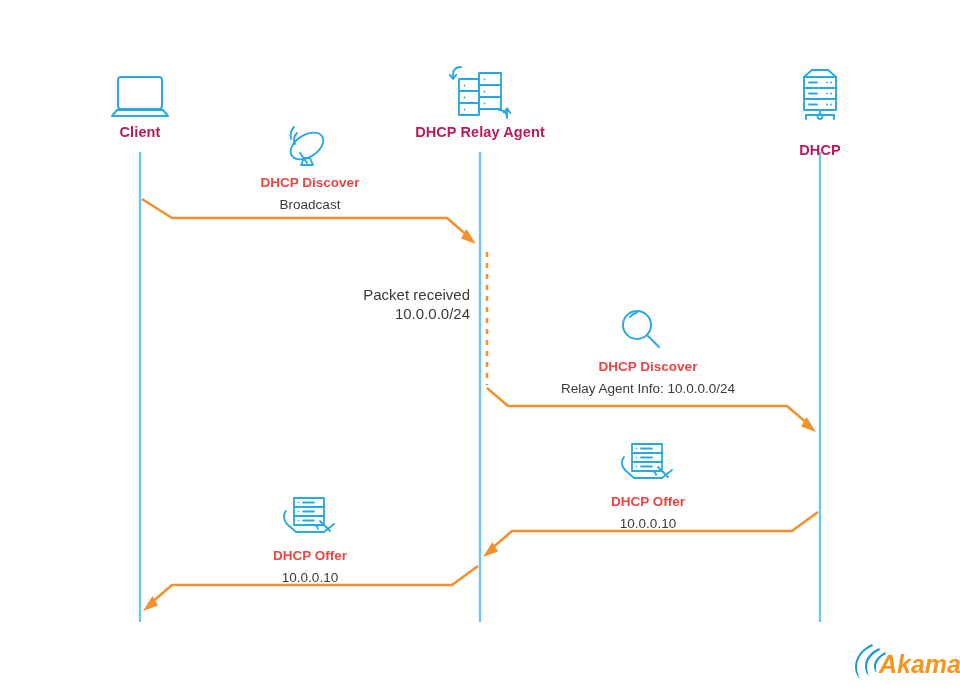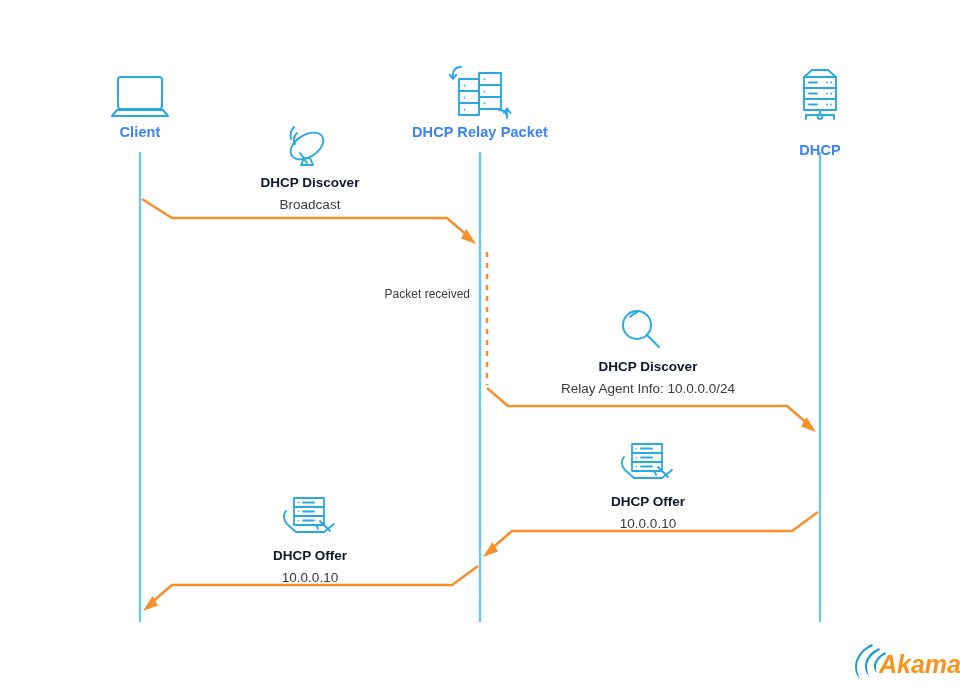--- a/index.html
+++ b/index.html
@@ -23,44 +23,44 @@
   .stage {
     position: absolute;
     left: 0; top: 0;
     width: 960px;
     height: 700px;
   }
   .actor-label {
     position: absolute;
     font-size: 14.5px;
     font-weight: bold;
-    color: #3b82f6;
+    color: #be185d;
     white-space: nowrap;
     text-align: center;
     letter-spacing: 0.1px;
   }
   .msg-title {
     position: absolute;
     font-size: 13.5px;
     font-weight: bold;
-    color: #0f172a;
+    color: #ef4444;
     white-space: nowrap;
     text-align: center;
   }
   .msg-sub {
     position: absolute;
     font-size: 13.5px;
     font-weight: normal;
     color: #3a3a3a;
     white-space: nowrap;
     text-align: center;
   }
   .note-text {
     position: absolute;
-    font-size: 12px;
+    font-size: 15px;
     color: #3a3a3a;
     text-align: right;
     line-height: 19px;
     white-space: nowrap;
   }
 </style>
 </head>
 <body>
 
 <div id="diagram-root">
@@ -182,28 +182,29 @@
                C858 675 857 671 857 667 C857 658 863 650 873 646 Z" fill="#1C99D6"></path>
       <path d="M879 648 C870 652 865 659 865 666 C865 670 866 673 869 676
                C868 673 867 670 867 667 C867 660 872 654 880 650 Z" fill="#1C99D6"></path>
       <path d="M885 652 C878 656 874 661 874 666 C874 669 875 671 877 673
                C876 671 876 669 876 667 C876 662 880 657 886 654 Z" fill="#1C99D6"></path>
       <text x="879" y="673" font-family="Liberation Sans, sans-serif" font-size="25" font-weight="bold" font-style="italic" fill="#F7941E">Akamai</text>
     </g>
   </svg>
 
   <div class="actor-label" style="left:90px; top:124px; width:100px;">Client</div>
-  <div class="actor-label" style="left:380px; top:124px; width:200px;">DHCP Relay Packet</div>
+  <div class="actor-label" style="left:380px; top:124px; width:200px;">DHCP Relay Agent</div>
   <div class="actor-label" style="left:770px; top:142px; width:100px;">DHCP</div>
 
   <div class="msg-title" style="left:210px; top:175px; width:200px;">DHCP Discover</div>
   <div class="msg-sub" style="left:210px; top:197px; width:200px;text-align:center;">Broadcast</div>
 
   <div class="note-text" style="left:230px; top:285px; width:240px;">
     <div>Packet received</div>
+    <div>10.0.0.0/24</div>
   </div>
 
   <div class="msg-title" style="left:548px; top:359px; width:200px;">DHCP Discover</div>
   <div class="msg-sub" style="left:518px; top:381px; width:260px;text-align:center;">Relay Agent Info: 10.0.0.0/24</div>
 
   <div class="msg-title" style="left:548px; top:494px; width:200px;">DHCP Offer</div>
   <div class="msg-sub" style="left:548px; top:516px; width:200px;">10.0.0.10</div>
 
   <div class="msg-title" style="left:210px; top:548px; width:200px;">DHCP Offer</div>
   <div class="msg-sub" style="left:210px; top:570px; width:200px;">10.0.0.10</div>

